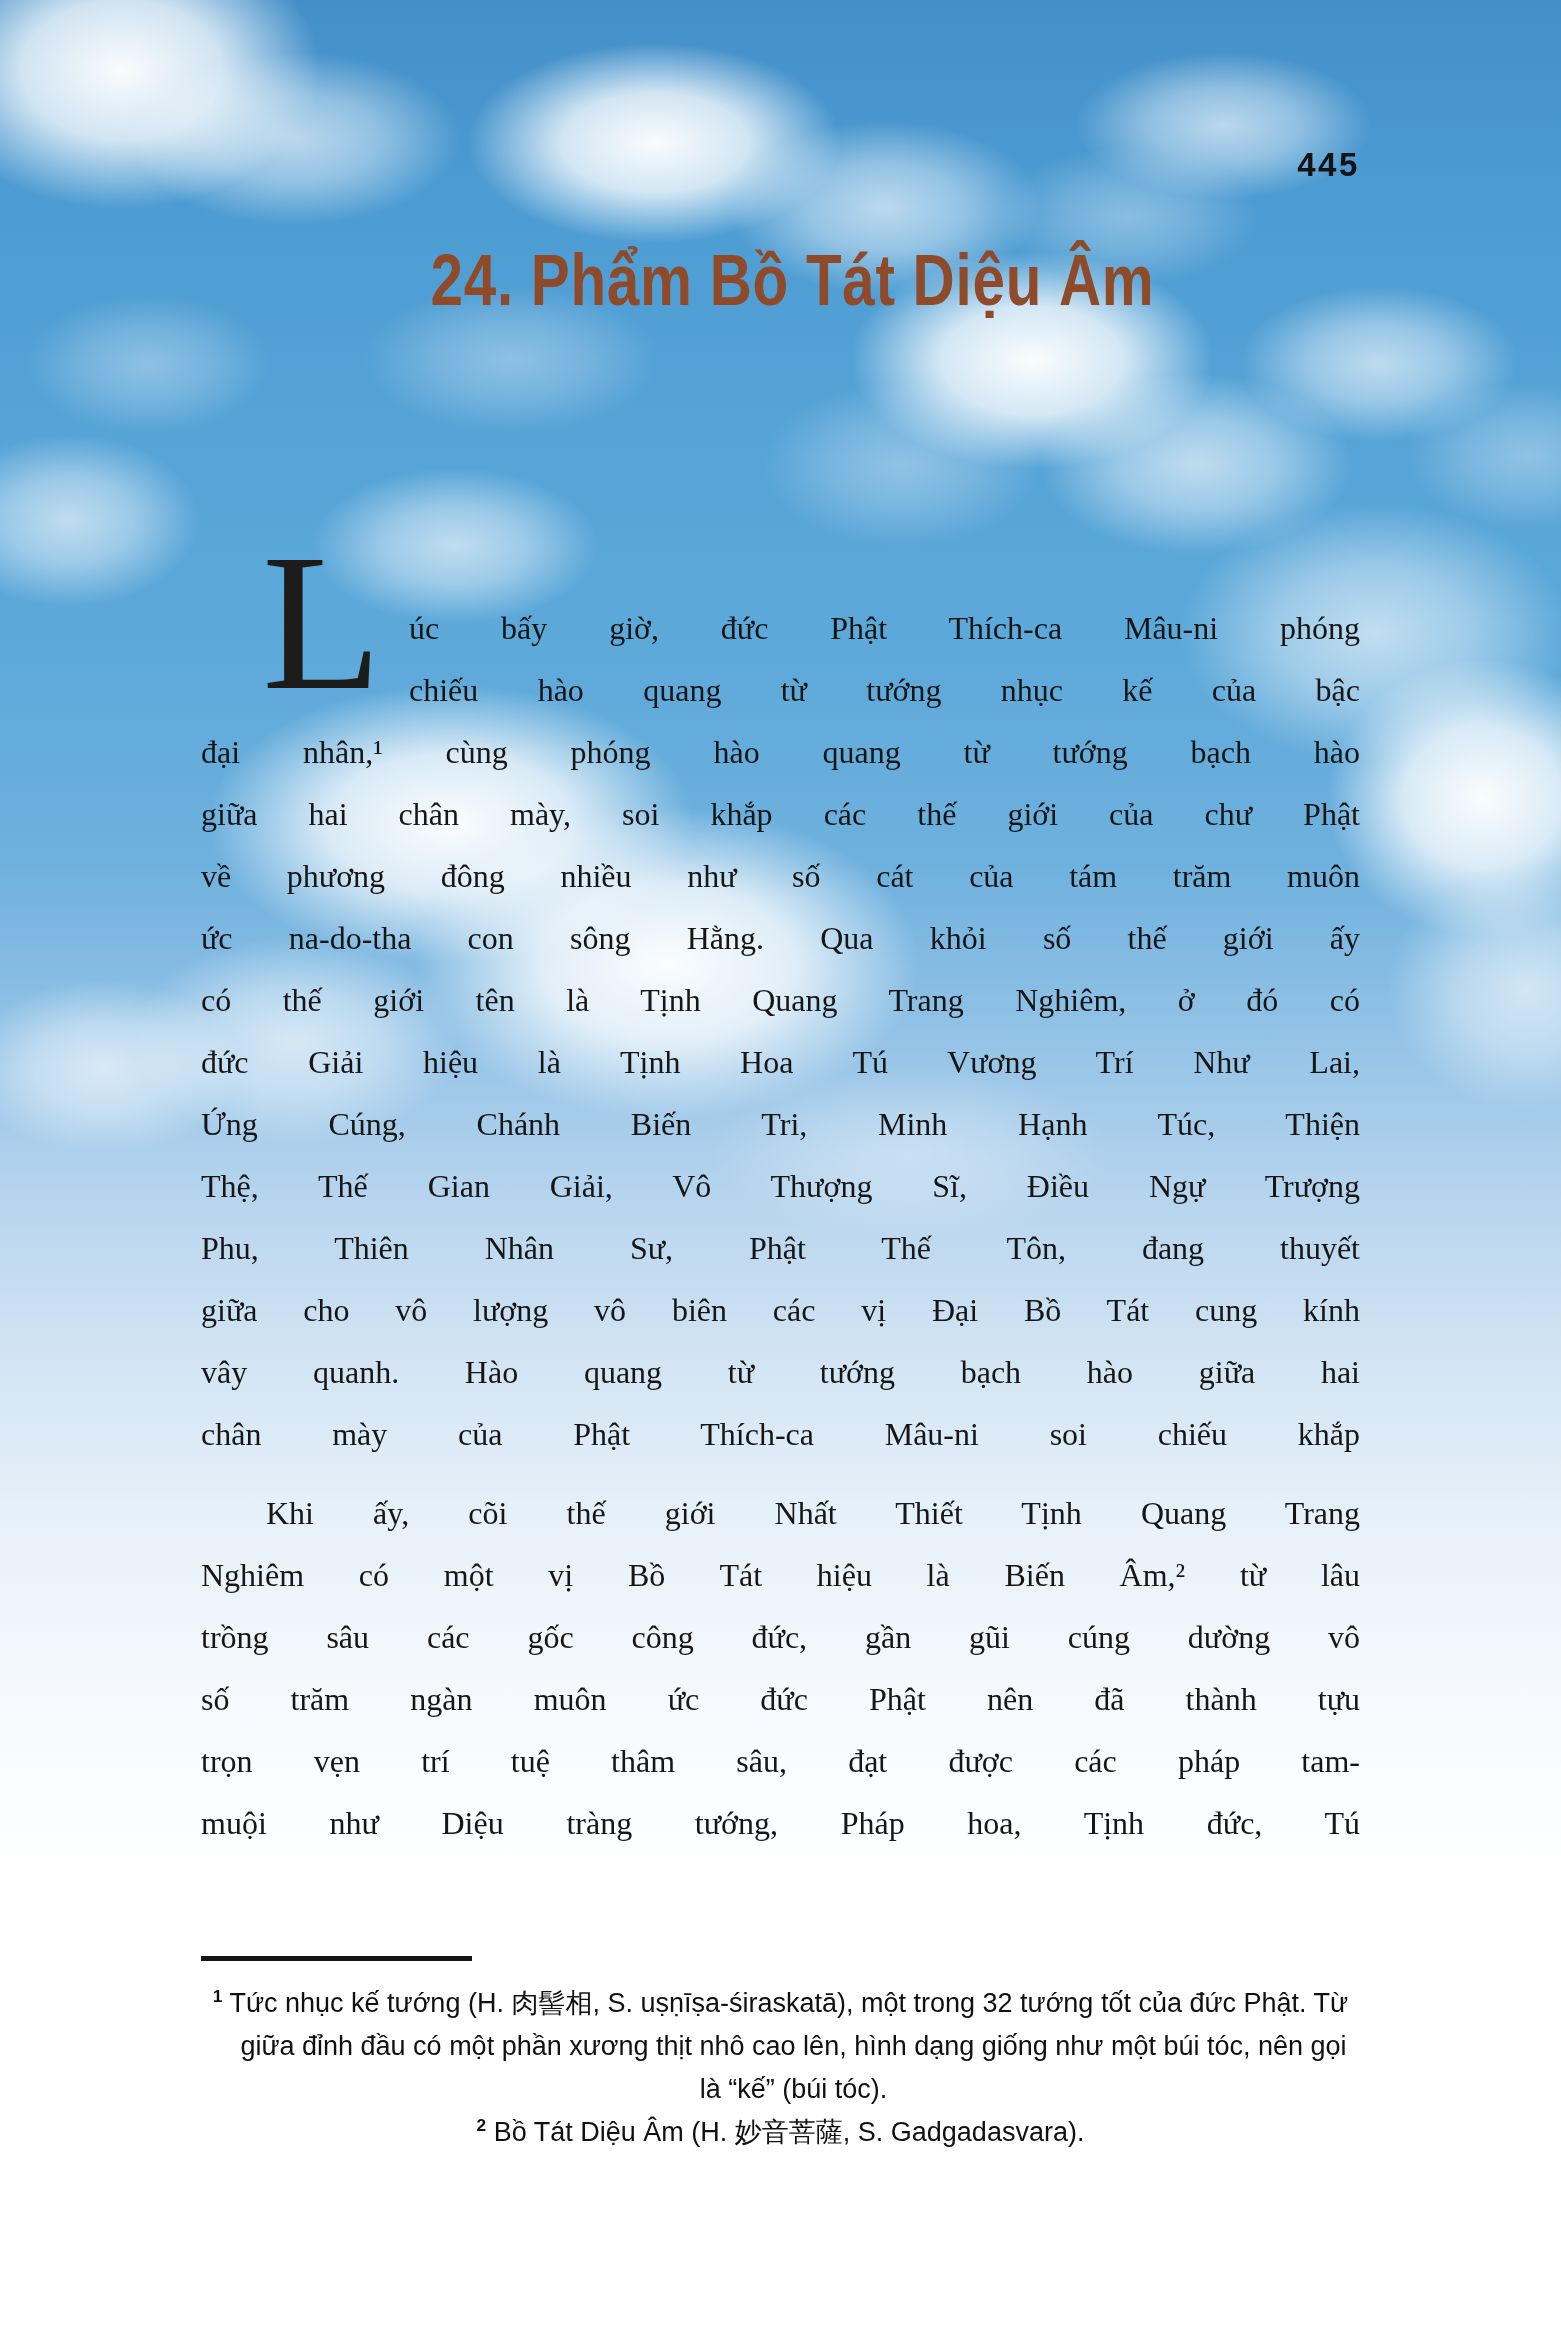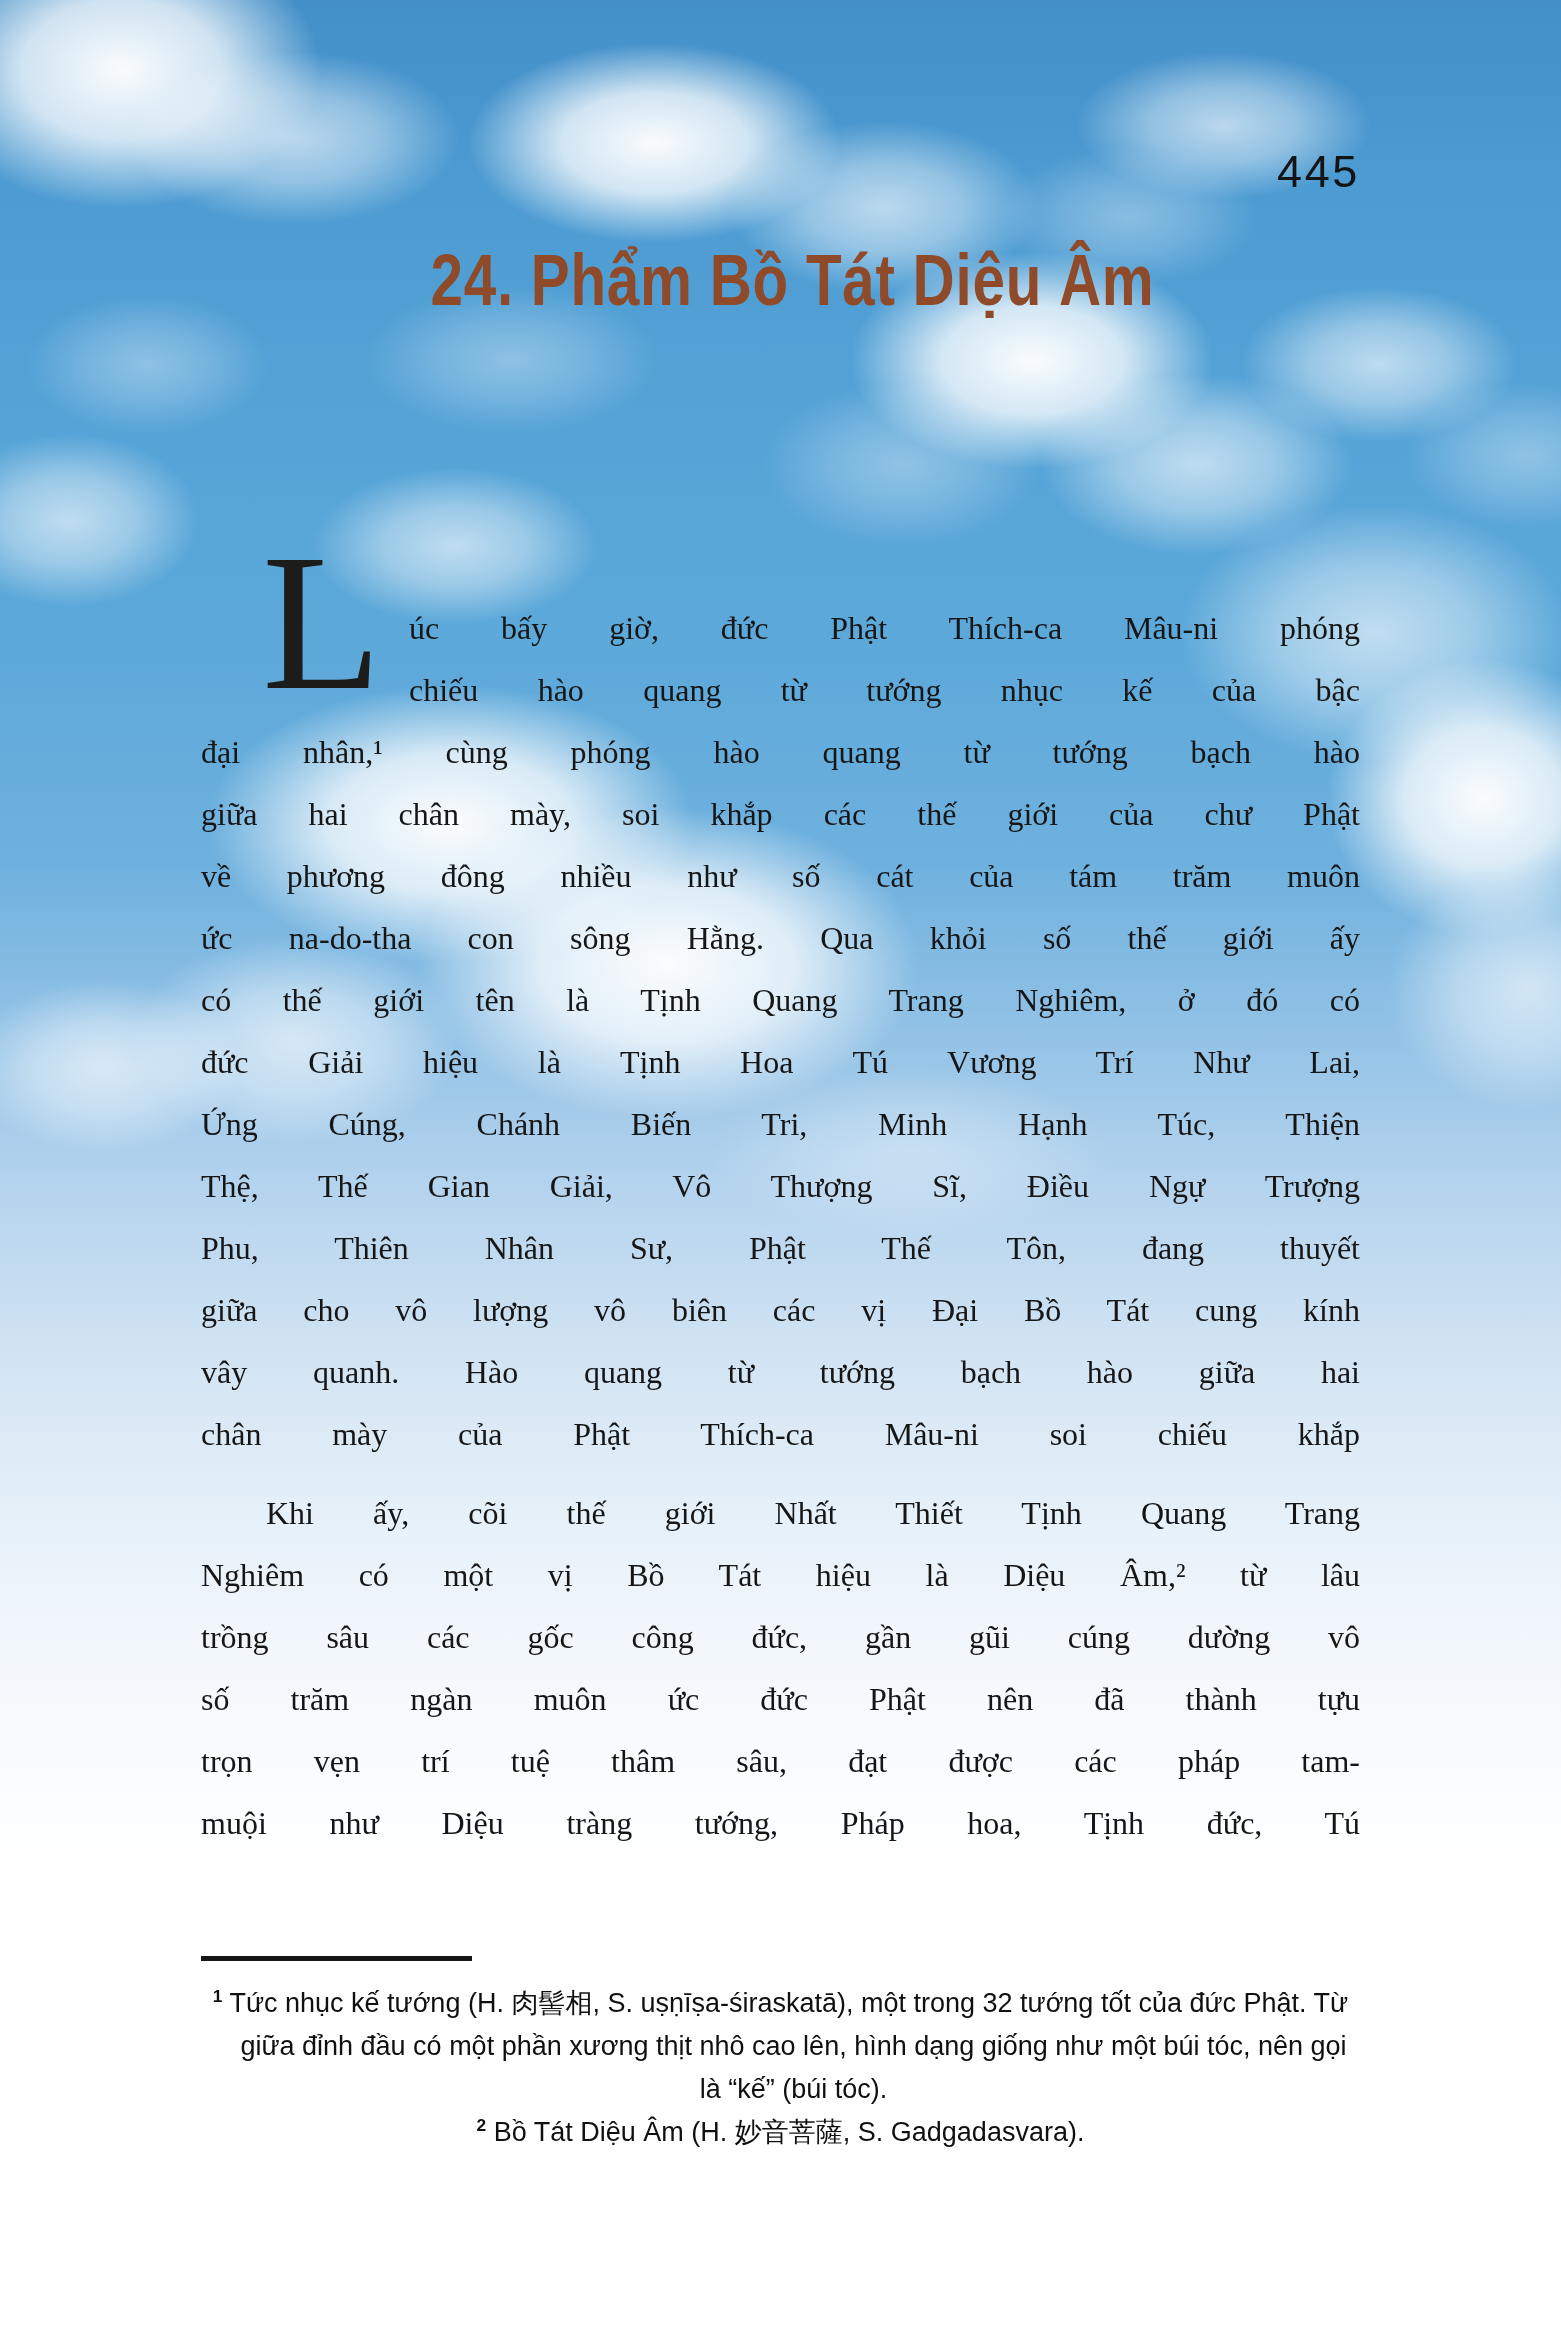--- a/index.html
+++ b/index.html
@@ -23,21 +23,21 @@
       #ffffff 100%);
   }
   .cloud{position:absolute;pointer-events:none;}
   .cloud.bright{background:radial-gradient(closest-side,rgba(255,255,255,.97) 0%,rgba(255,255,255,.75) 50%,rgba(255,255,255,0) 100%);}
   .cloud.soft{background:radial-gradient(closest-side,rgba(255,255,255,.62) 0%,rgba(255,255,255,.40) 50%,rgba(255,255,255,0) 100%);}
   .cloud.faint{background:radial-gradient(closest-side,rgba(255,255,255,.34) 0%,rgba(255,255,255,.20) 50%,rgba(255,255,255,0) 100%);}
 
   .page-number{
     position:absolute;top:146px;right:201px;
     font-family:"Liberation Sans",sans-serif;
-    font-weight:normal;font-size:45px;letter-spacing:2.6px;
+    font-weight:bold;font-size:33px;letter-spacing:2.6px;
     color:#141414;
   }
   .title-wrap{
     position:absolute;left:0;top:241px;width:100%;
     text-align:center;line-height:78px;padding-left:12px;
   }
   .title-wrap .t{
     display:inline-block;
     transform:scaleX(.80);
     font-family:"Liberation Sans",sans-serif;
@@ -133,21 +133,21 @@
       <div class="bl">Ứng Cúng, Chánh Biến Tri, Minh Hạnh Túc, Thiện</div>
       <div class="bl">Thệ, Thế Gian Giải, Vô Thượng Sĩ, Điều Ngự Trượng</div>
       <div class="bl">Phu, Thiên Nhân Sư, Phật Thế Tôn, đang thuyết</div>
       <div class="bl">giữa cho vô lượng vô biên các vị Đại Bồ Tát cung kính</div>
       <div class="bl">vây quanh. Hào quang từ tướng bạch hào giữa hai</div>
       <div class="bl">chân mày của Phật Thích-ca Mâu-ni soi chiếu khắp</div>
     </div>
 
     <div class="para2">
       <div class="bl firstline">Khi ấy, cõi thế giới Nhất Thiết Tịnh Quang Trang</div>
-      <div class="bl">Nghiêm có một vị Bồ Tát hiệu là Diệu Âm,² từ lâu</div>
+      <div class="bl">Nghiêm có một vị Bồ Tát hiệu là Biến Âm,² từ lâu</div>
       <div class="bl">trồng sâu các gốc công đức, gần gũi cúng dường vô</div>
       <div class="bl">số trăm ngàn muôn ức đức Phật nên đã thành tựu</div>
       <div class="bl">trọn vẹn trí tuệ thâm sâu, đạt được các pháp tam-</div>
       <div class="bl">muội như Diệu tràng tướng, Pháp hoa, Tịnh đức, Tú</div>
     </div>
   </div>
 
   <div class="footnotes">
     <div class="fn-rule"></div>
     <div class="fn-list">

